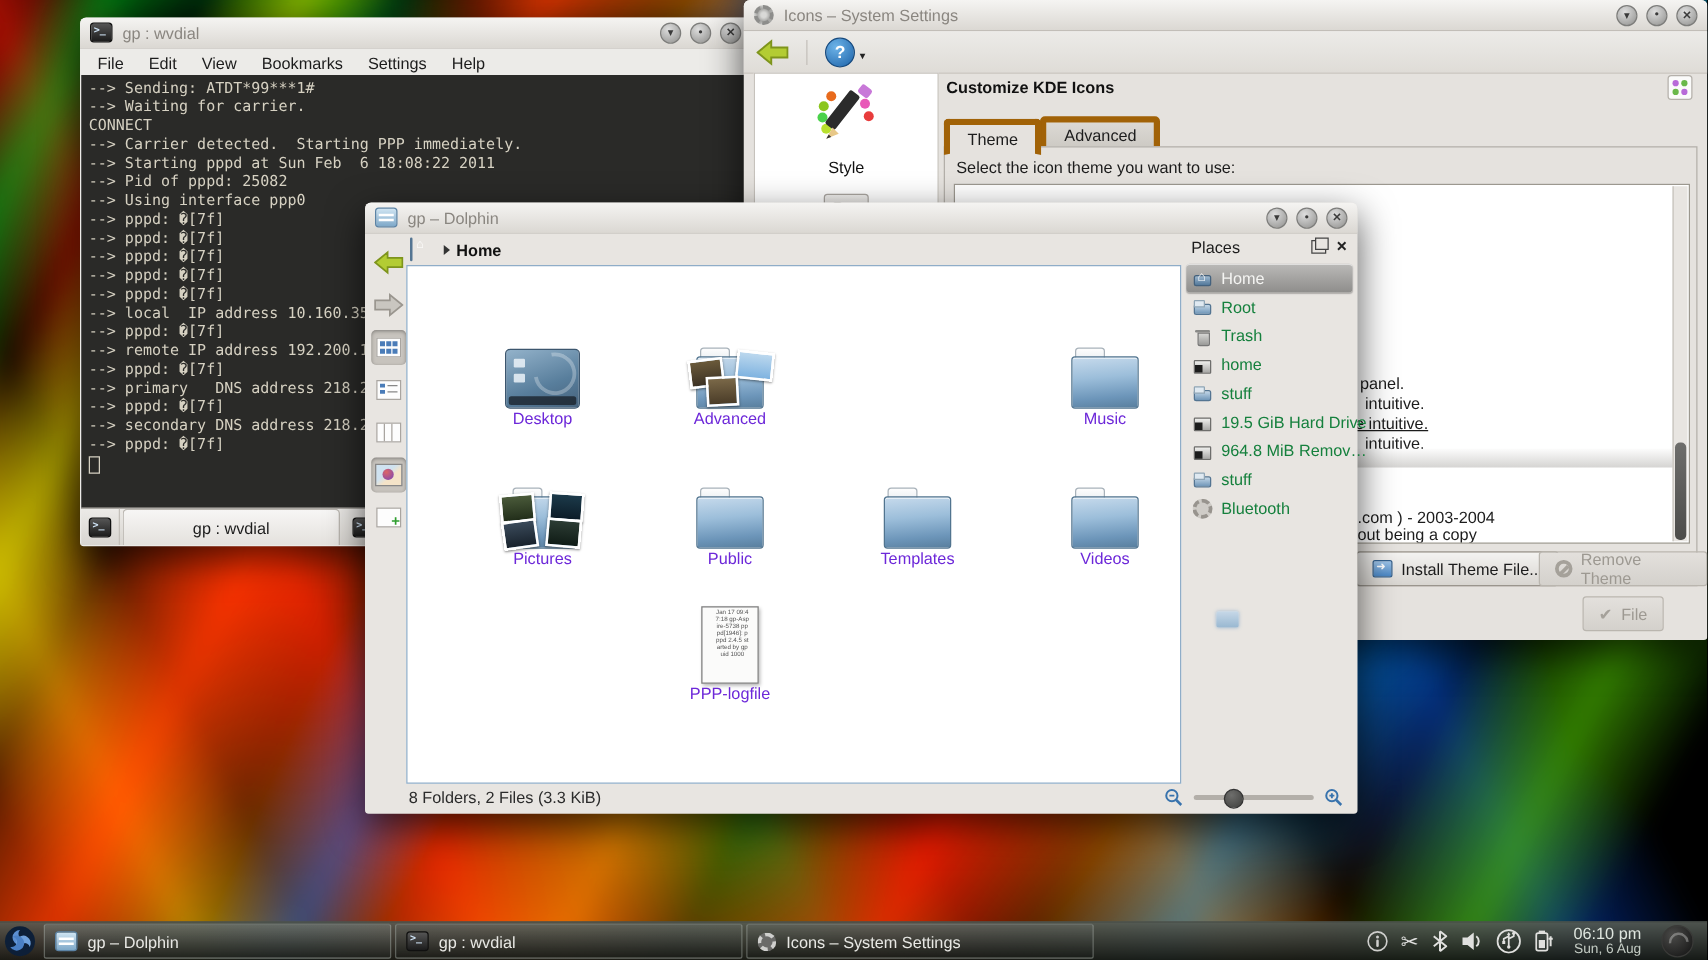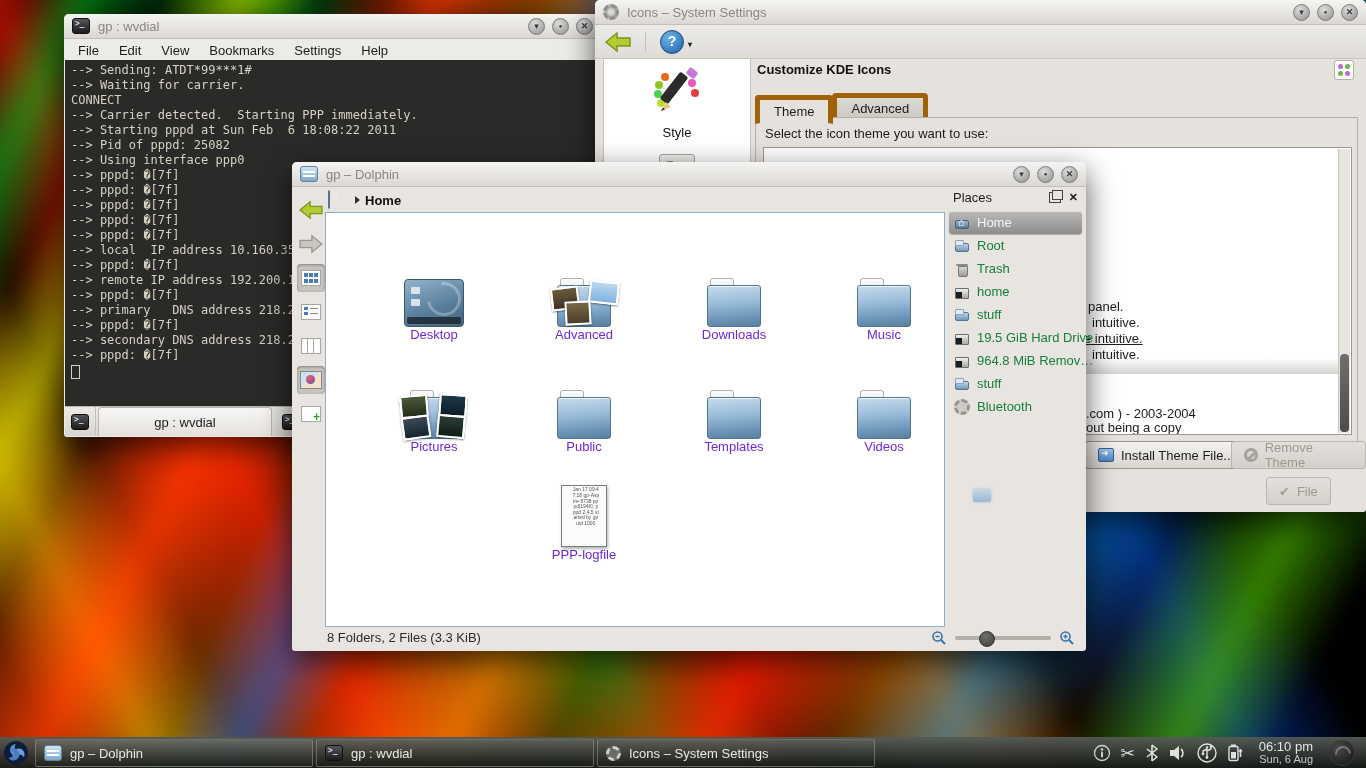--- a/index.html
+++ b/index.html
@@ -400,29 +400,20 @@
           <div class="fldr">
               <span class="btab"></span>
               <span class="fbody"></span>
             <span class="thumb" style="left:-6px;top:2px;width:24px;height:19px;background:linear-gradient(#6b5a3a,#3c3224);transform:rotate(-7deg);"></span>
             <span class="thumb" style="right:-8px;top:-4px;width:26px;height:19px;background:linear-gradient(#bcd8ee,#7fb3e0);transform:rotate(6deg);"></span>
             <span class="thumb" style="left:8px;top:16px;width:22px;height:20px;background:linear-gradient(#7a6848,#4a3c28);transform:rotate(-3deg);"></span>
           </div>
         </div>
         <div class="lbl">Advanced</div>
       </div>
-      <div class="cell" style="left:348px;top:56px;">
-        <div class="ico-wrap">
-            <div class="fldr">
-              <span class="btab"></span>
-              <span class="fbody"></span>
-            </div>
-          </div>
-        <div class="lbl">Downloads</div>
-      </div>
       <div class="cell" style="left:498px;top:56px;">
         <div class="ico-wrap">
             <div class="fldr">
               <span class="btab"></span>
               <span class="fbody"></span>
             </div>
           </div>
         <div class="lbl">Music</div>
       </div>
 

